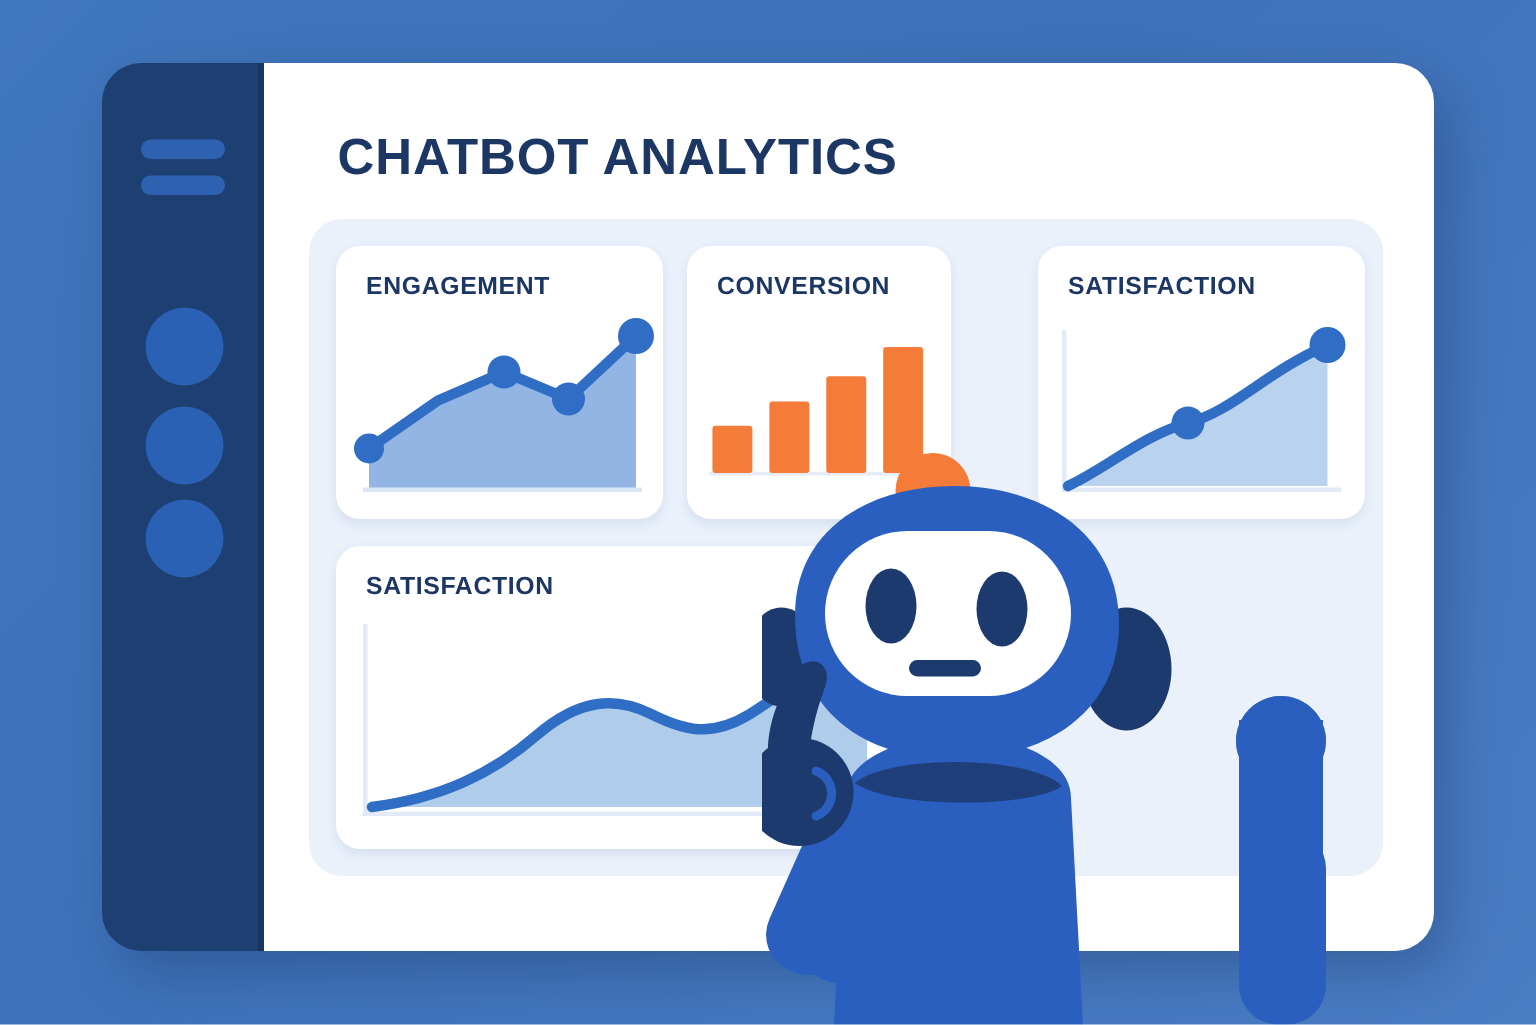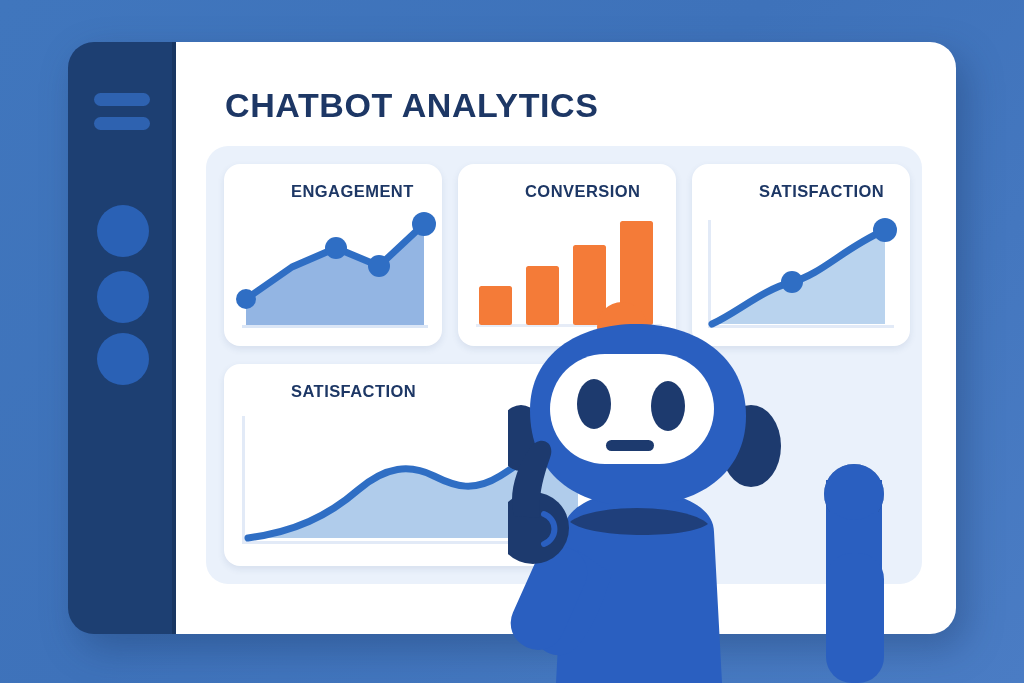--- a/index.html
+++ b/index.html
@@ -67,26 +67,26 @@
   .card{
     position:absolute;
     background:#ffffff;
     border-radius:16px;
     box-shadow:0 3px 7px rgba(40,70,120,.10);
     overflow:hidden;
   }
   .card-title{
     position:absolute; left:20px; top:18px;
     font-size:16.5px; font-weight:bold; letter-spacing:.45px;
-    color:#1d3765; white-space:nowrap;margin-left:47px;
+    color:#1d3765; white-space:nowrap;
   }
   .card .plot{ position:absolute; left:0; top:40px; width:100%; }
 
   #card-engagement   { left:18px;  top:18px;  width:218px; height:182px; }
-  #card-conversion   { left:252px; top:18px;  width:218px; height:182px; }
+  #card-conversion   { left:252px; top:18px;  width:176px; height:182px; }
   #card-satisfaction { left:486px; top:18px;  width:218px; height:182px; }
   #card-satisfaction-wide { left:18px; top:218px; width:452px; height:202px; }
 
   #card-satisfaction .card-title,
   #card-satisfaction-wide .card-title { left:20px; }
 
   
   #robot{
     position:absolute; left:508px; top:298px;
     width:420px; height:385px;

